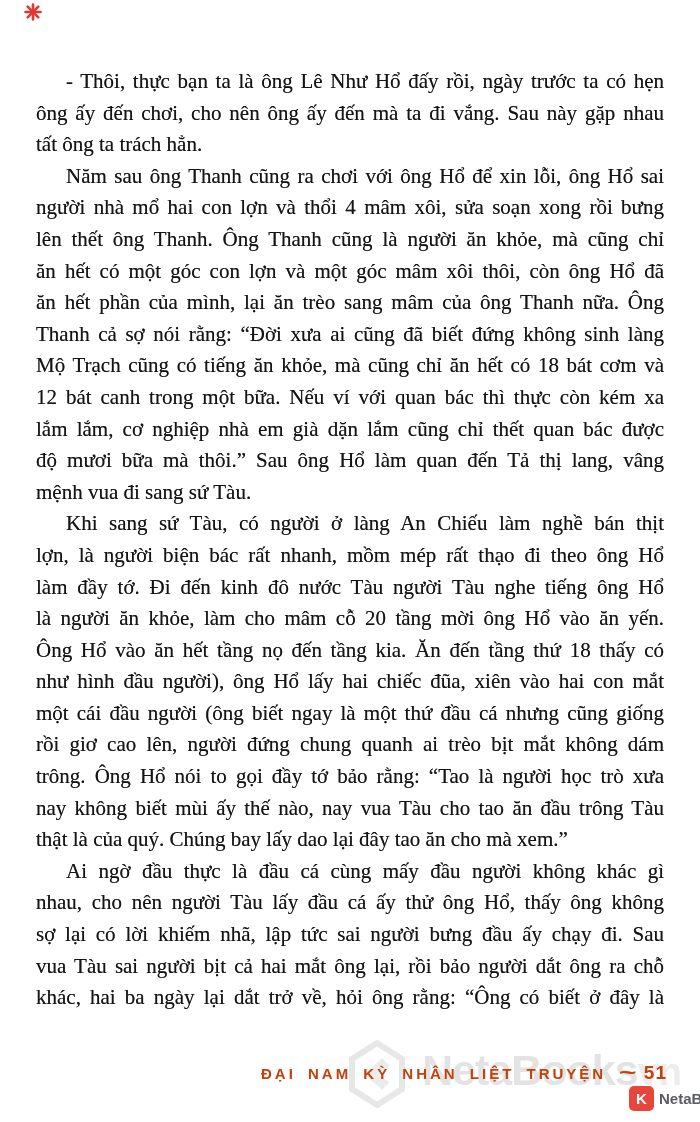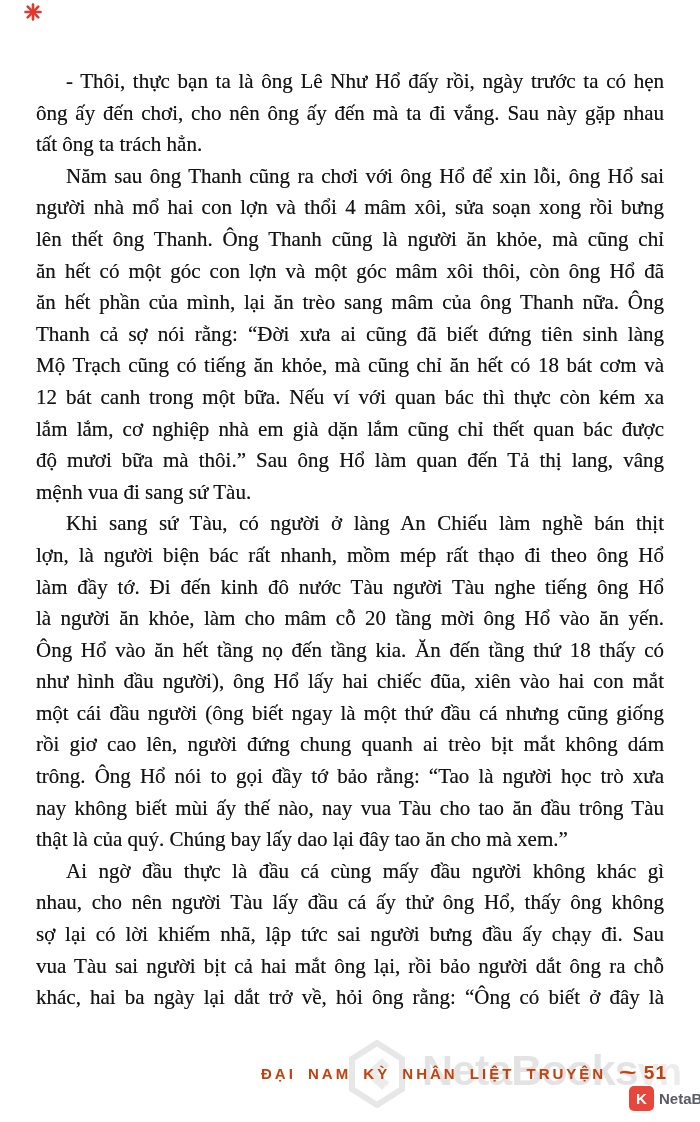--- a/index.html
+++ b/index.html
@@ -95,21 +95,21 @@
       <div class="line">ông ấy đến chơi, cho nên ông ấy đến mà ta đi vắng. Sau này gặp nhau</div>
       <div class="line last">tất ông ta trách hẳn.</div>
     </div>
 
     <div class="para">
       <div class="line first">Năm sau ông Thanh cũng ra chơi với ông Hổ để xin lỗi, ông Hổ sai</div>
       <div class="line">người nhà mổ hai con lợn và thổi 4 mâm xôi, sửa soạn xong rồi bưng</div>
       <div class="line">lên thết ông Thanh. Ông Thanh cũng là người ăn khỏe, mà cũng chỉ</div>
       <div class="line">ăn hết có một góc con lợn và một góc mâm xôi thôi, còn ông Hổ đã</div>
       <div class="line">ăn hết phần của mình, lại ăn trèo sang mâm của ông Thanh nữa. Ông</div>
-      <div class="line">Thanh cả sợ nói rằng: “Đời xưa ai cũng đã biết đứng tiên sinh làng</div>
+      <div class="line">Thanh cả sợ nói rằng: “Đời xưa ai cũng đã biết đứng không sinh làng</div>
       <div class="line">Mộ Trạch cũng có tiếng ăn khỏe, mà cũng chỉ ăn hết có 18 bát cơm và</div>
       <div class="line">12 bát canh trong một bữa. Nếu ví với quan bác thì thực còn kém xa</div>
       <div class="line">lắm lắm, cơ nghiệp nhà em già dặn lắm cũng chỉ thết quan bác được</div>
       <div class="line">độ mươi bữa mà thôi.” Sau ông Hổ làm quan đến Tả thị lang, vâng</div>
       <div class="line last">mệnh vua đi sang sứ Tàu.</div>
     </div>
 
     <div class="para">
       <div class="line first">Khi sang sứ Tàu, có người ở làng An Chiếu làm nghề bán thịt</div>
       <div class="line">lợn, là người biện bác rất nhanh, mồm mép rất thạo đi theo ông Hổ</div>

